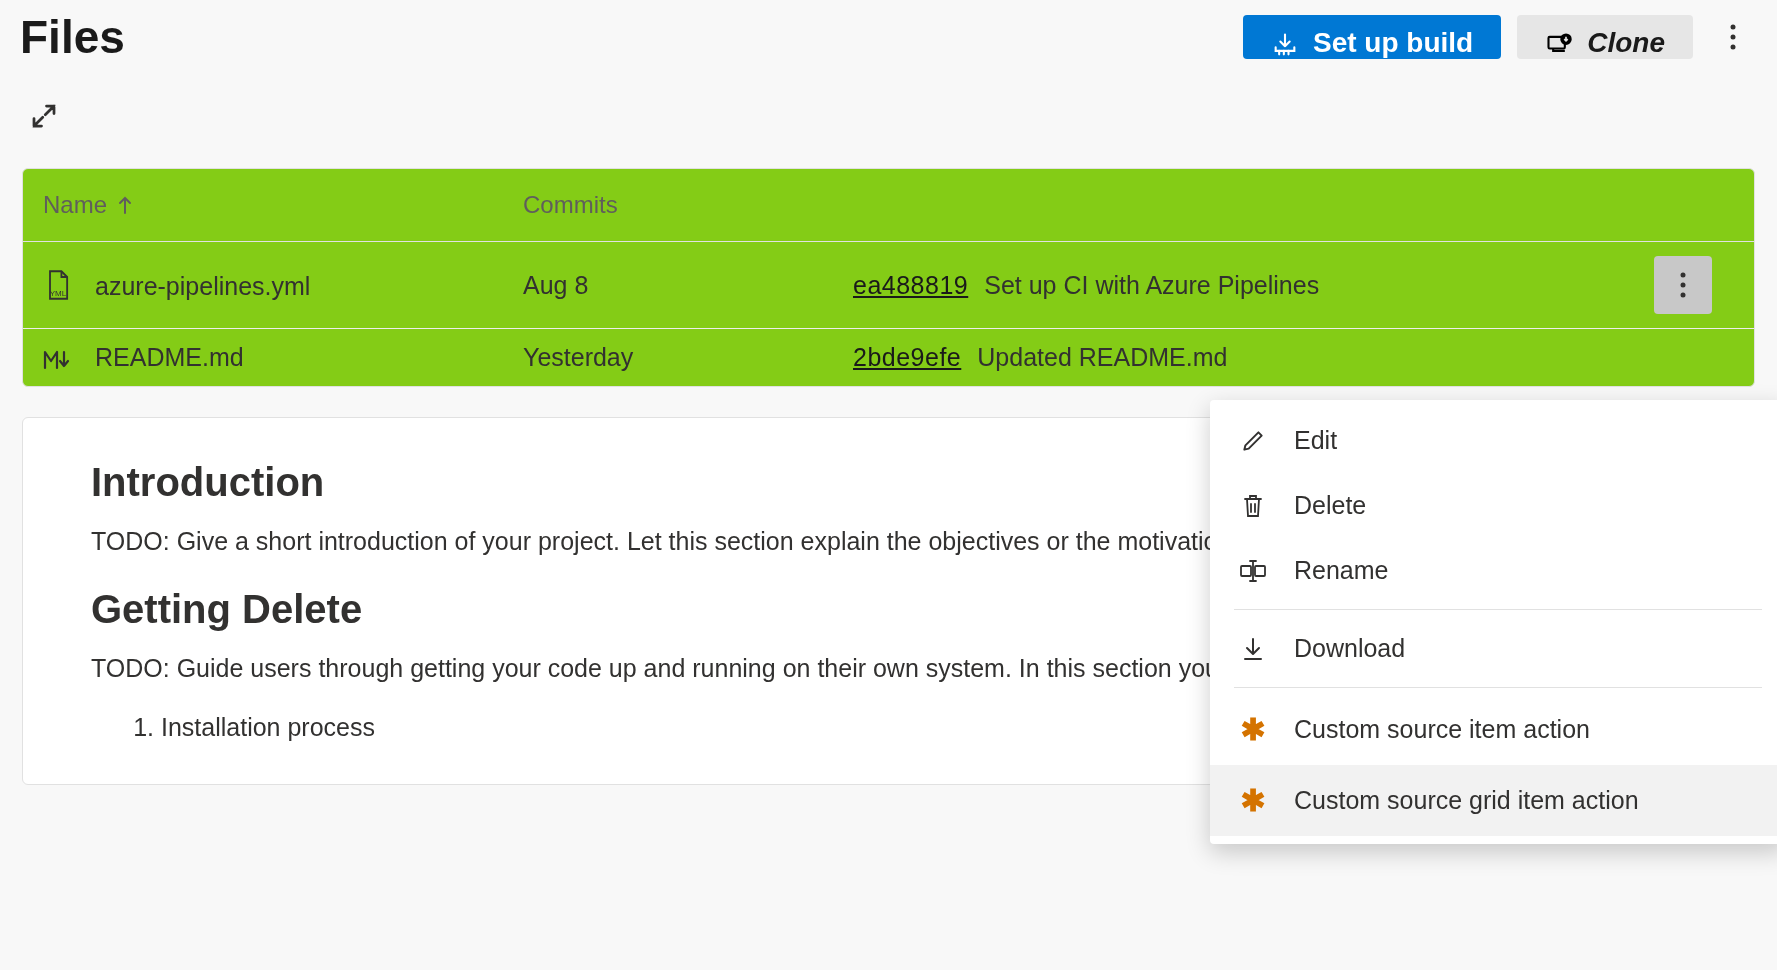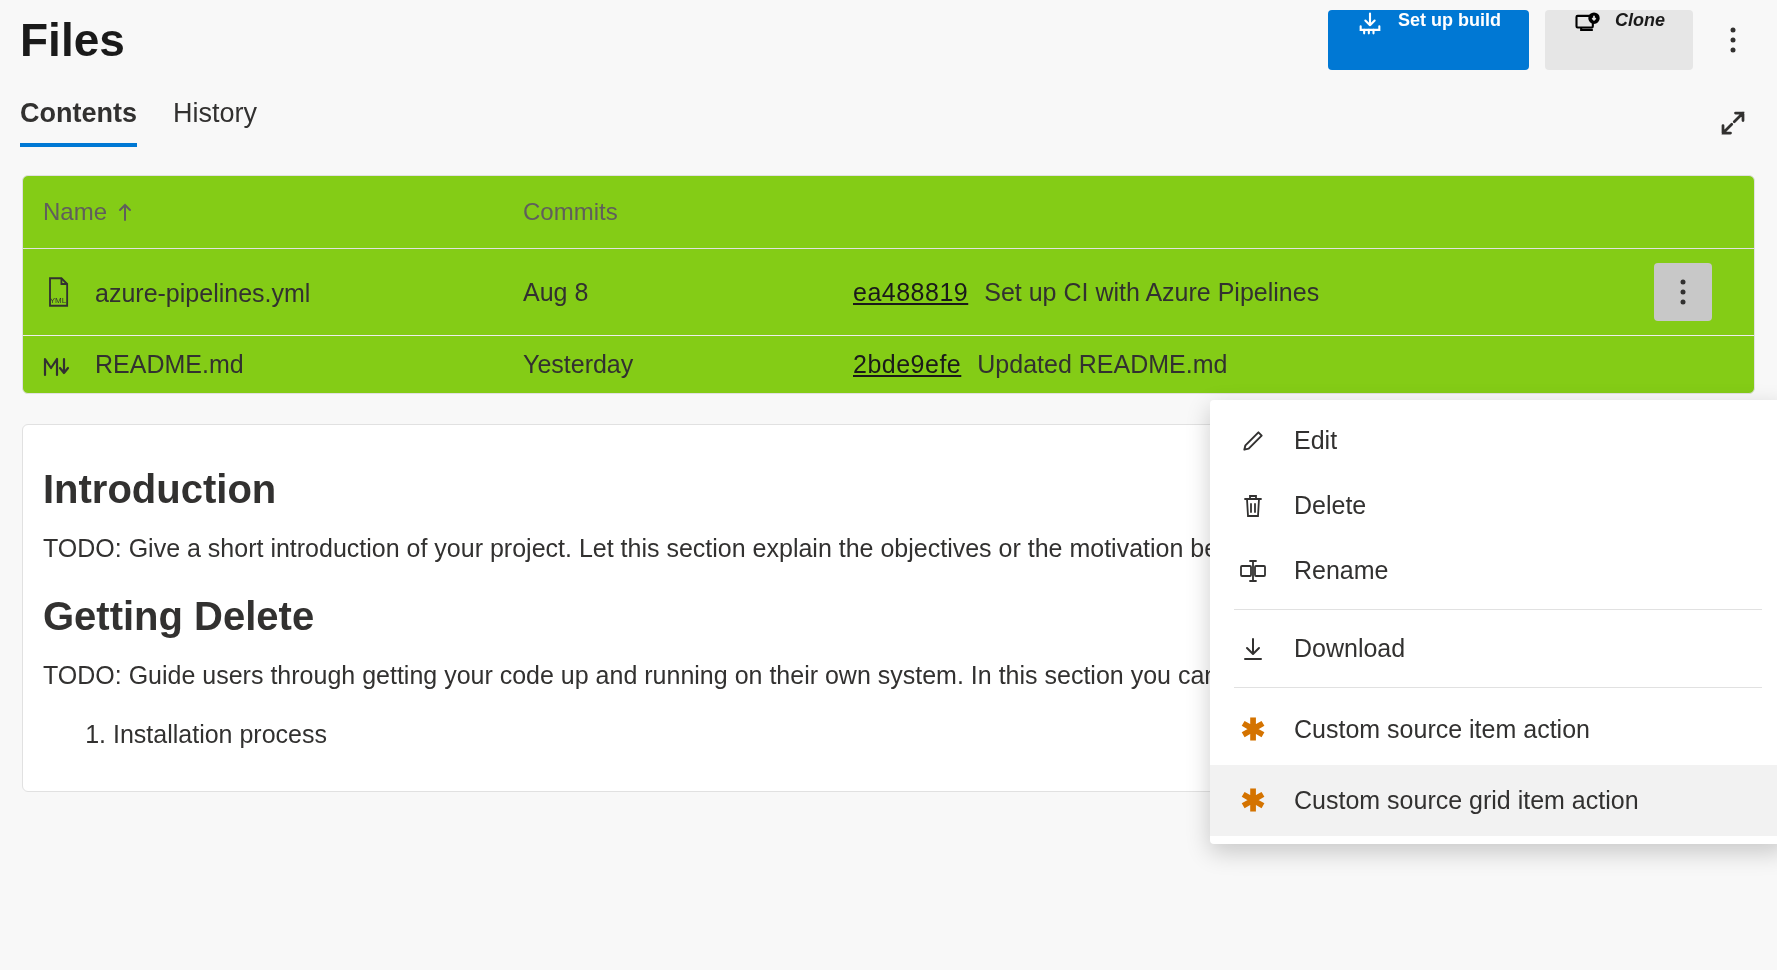--- a/index.html
+++ b/index.html
@@ -22,25 +22,25 @@
     font-weight: 600;
     color: #1a1a1a;
   }
   .header-actions {
     display: flex;
     align-items: center;
     gap: 16px;
   }
   .btn {
     display: inline-flex;
-    align-items: flex-start;
+    align-items: flex-end;
     gap: 14px;
-    height: 60px;
+    height: 44px;
     padding: 0 28px;
-    font-size: 18px;
+    font-size: 28px;
     font-weight: 600;
     border: none;
     border-radius: 4px;
     cursor: pointer;
   }
   .btn-primary { background: #0078d4; color: #fff; }
   .btn-secondary { background: #e6e6e6; color: #1a1a1a; font-style: italic; }
   .btn-icon {
     width: 48px; height: 48px;
     display:flex; align-items:center; justify-content:center;
@@ -85,21 +85,21 @@
   .file-icon { width:30px; display:flex; justify-content:center; color:#323130;}
   .commit-cell { display:flex; align-items:center; gap:16px; }
   .hash { text-decoration: underline; color:#1a1a1a; letter-spacing:0.5px; }
   .row-menu-btn {
     width:58px; height:58px; display:flex; align-items:center; justify-content:center;
     border-radius:4px; border:none; cursor:pointer; background:transparent;
   }
   .row-menu-btn.active { background:#c8c8c8; }
   .readme {
     background:#fff; border:1px solid #e1e1e1; border-radius:6px;
-    margin: 30px 22px 0 22px; padding: 42px 20px;
+    margin: 30px 22px 0 22px; padding: 42px 68px;
   }
   .readme h1 { font-size:40px; font-weight:600; margin-bottom:18px; }
   .readme p { font-size:25px; line-height:1.5; margin-bottom:26px; }
   .readme ol { font-size:25px; padding-left:70px; }
   .context-menu {
     position:absolute; top:400px; left:1210px;
     width:576px; background:#fff;
     box-shadow: 0 8px 24px rgba(0,0,0,0.2);
     border-radius:4px; padding: 8px 0;
     z-index:100;
@@ -145,24 +145,20 @@
       <svg width="6" height="26" viewBox="0 0 6 26" fill="#323130">
           <circle cx="3" cy="3" r="2.5"></circle>
           <circle cx="3" cy="13" r="2.5"></circle>
           <circle cx="3" cy="23" r="2.5"></circle>
         </svg>
     </button>
   </div>
 </div>
 
 <div class="tabs">
-  <div class="tab-list">
-    <div class="tab active">Contents</div>
-    <div class="tab">History</div>
-  </div>
   <button class="btn-icon">
     <svg width="30" height="30" viewBox="0 0 24 24" fill="none" stroke="#323130" stroke-width="2.2" stroke-linecap="round">
       <path d="M14 4h6v6M20 4l-7 7M10 20H4v-6M4 20l7-7"></path>
     </svg>
   </button>
 </div>
 
 <div class="card">
   <div class="grid-header">
     <div class="col-name-hdr">

